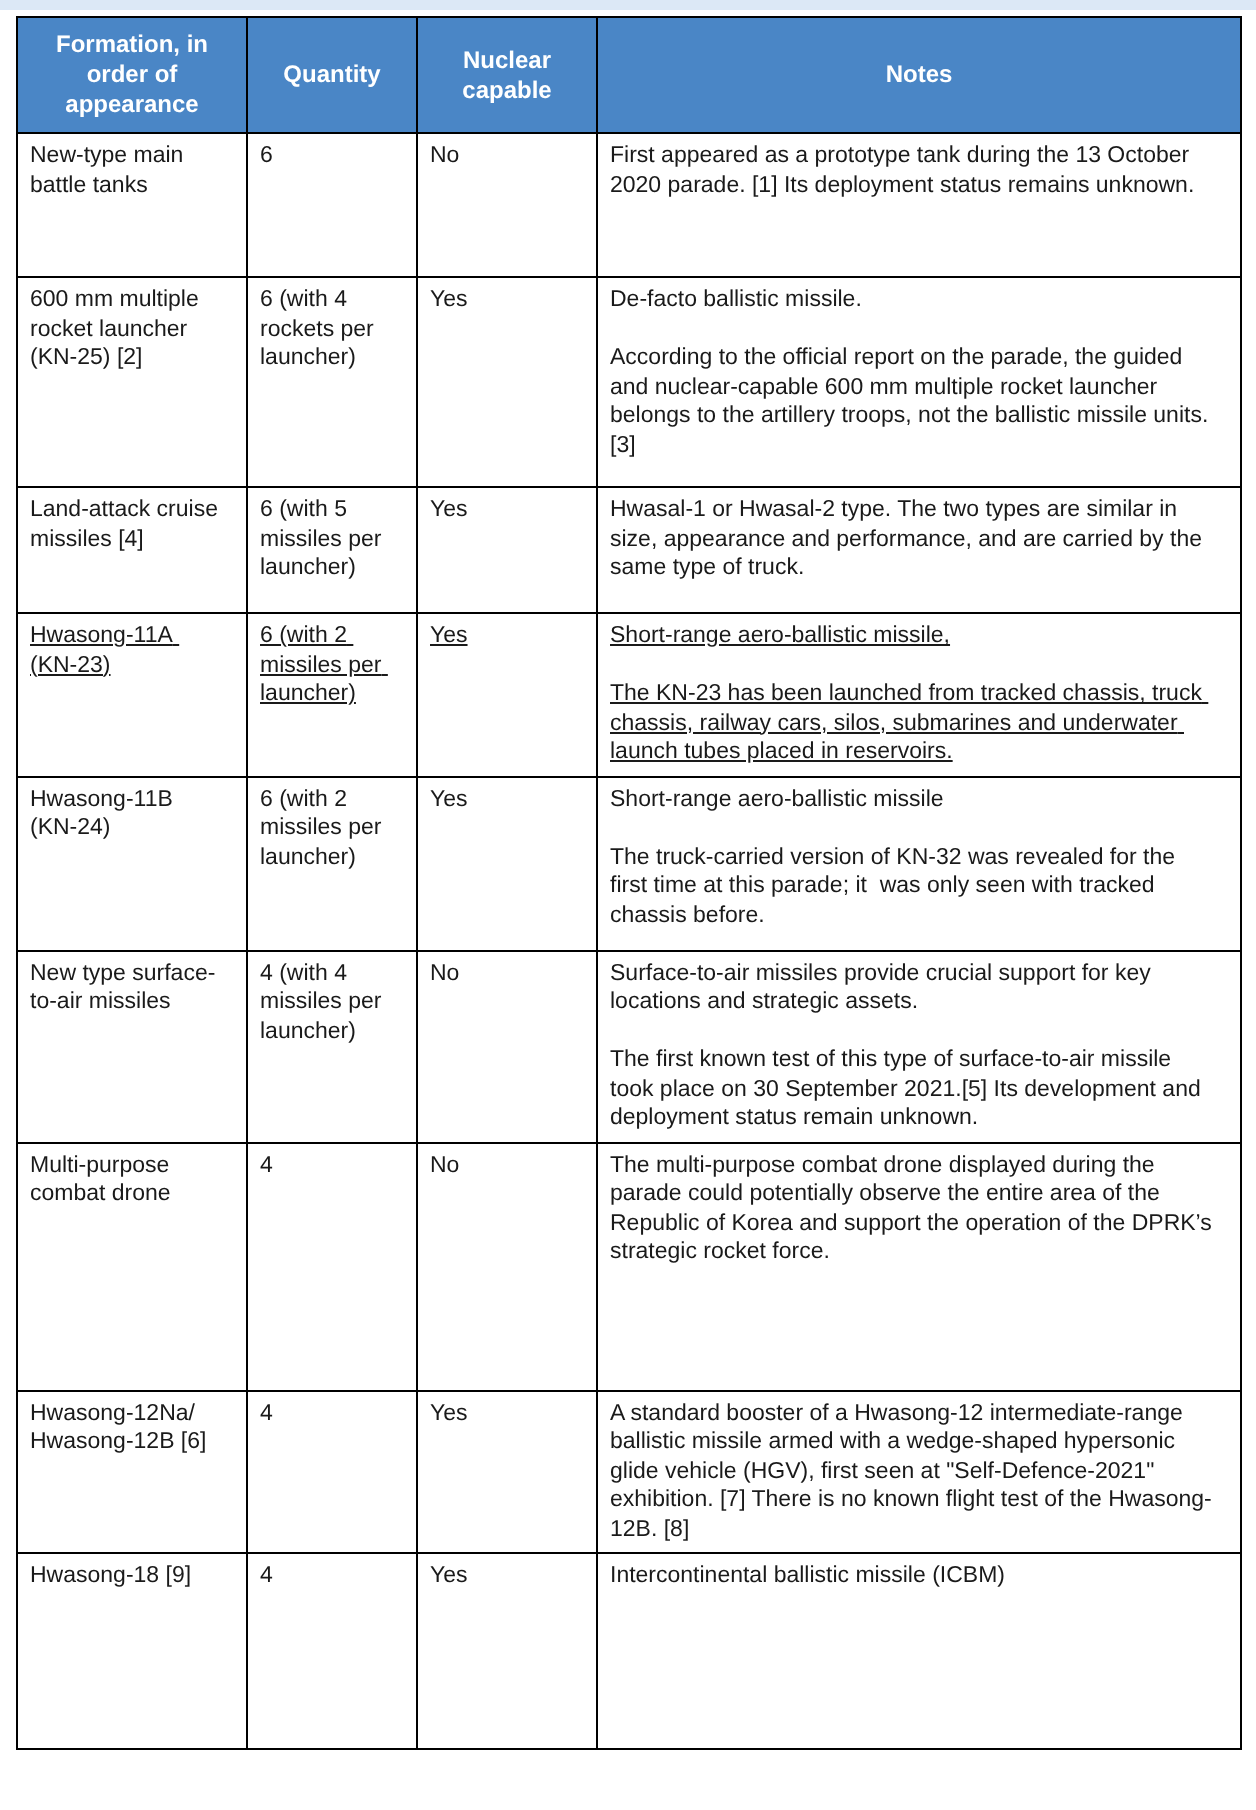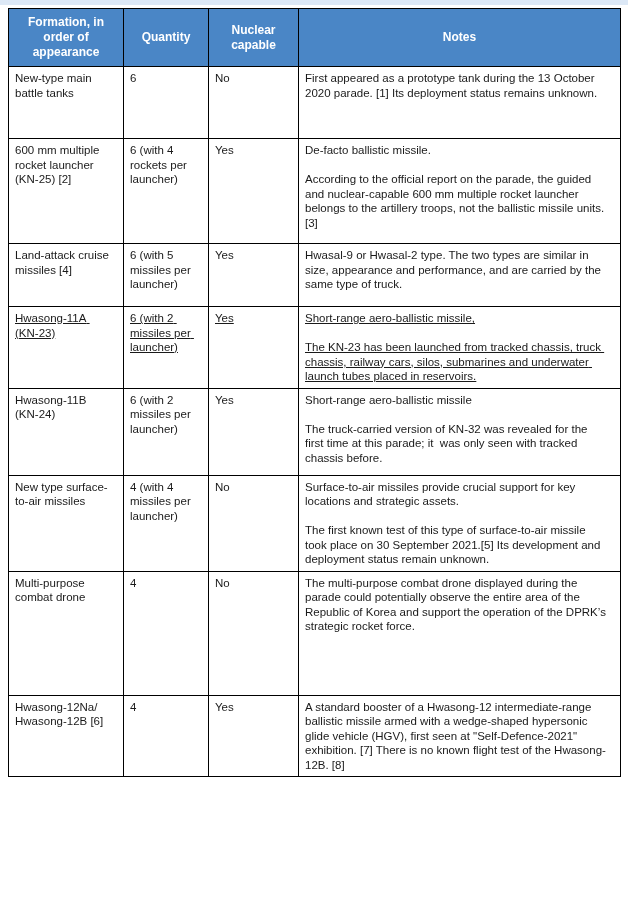--- a/index.html
+++ b/index.html
@@ -97,21 +97,21 @@
       <td class="quantity">6 (with 4 rockets per launcher)</td>
       <td class="nuclear">Yes</td>
       <td class="notes">De-facto ballistic missile.
 
 According to the official report on the parade, the guided and nuclear-capable 600 mm multiple rocket launcher belongs to the artillery troops, not the ballistic missile units.[3]</td>
     </tr>
     <tr>
       <td class="formation">Land-attack cruise missiles [4]</td>
       <td class="quantity">6 (with 5 missiles per launcher)</td>
       <td class="nuclear">Yes</td>
-      <td class="notes">Hwasal-9 or Hwasal-2 type. The two types are similar in size, appearance and performance, and are carried by the same type of truck.</td>
+      <td class="notes">Hwasal-1 or Hwasal-2 type. The two types are similar in size, appearance and performance, and are carried by the same type of truck.</td>
     </tr>
     <tr>
       <td class="formation">Hwasong-11A (KN-23)</td>
       <td class="quantity">6 (with 2 missiles per launcher)</td>
       <td class="nuclear">Yes</td>
       <td class="notes">Short-range aero-ballistic missile,
 
 The KN-23 has been launched from tracked chassis, truck chassis, railway cars, silos, submarines and underwater launch tubes placed in reservoirs.</td>
     </tr>
     <tr>
@@ -135,14 +135,20 @@
       <td class="quantity">4</td>
       <td class="nuclear">No</td>
       <td class="notes">The multi-purpose combat drone displayed during the parade could potentially observe the entire area of the Republic of Korea and support the operation of the DPRK’s strategic rocket force.</td>
     </tr>
     <tr>
       <td class="formation">Hwasong-12Na/ Hwasong-12B [6]</td>
       <td class="quantity">4</td>
       <td class="nuclear">Yes</td>
       <td class="notes">A standard booster of a Hwasong-12 intermediate-range ballistic missile armed with a wedge-shaped hypersonic glide vehicle (HGV), first seen at "Self-Defence-2021" exhibition. [7] There is no known flight test of the Hwasong-12B. [8]</td>
     </tr>
+    <tr>
+      <td class="formation">Hwasong-18 [9]</td>
+      <td class="quantity">4</td>
+      <td class="nuclear">Yes</td>
+      <td class="notes">Intercontinental ballistic missile (ICBM)</td>
+    </tr>
   </tbody>
 </table>
 
 </body></html>

